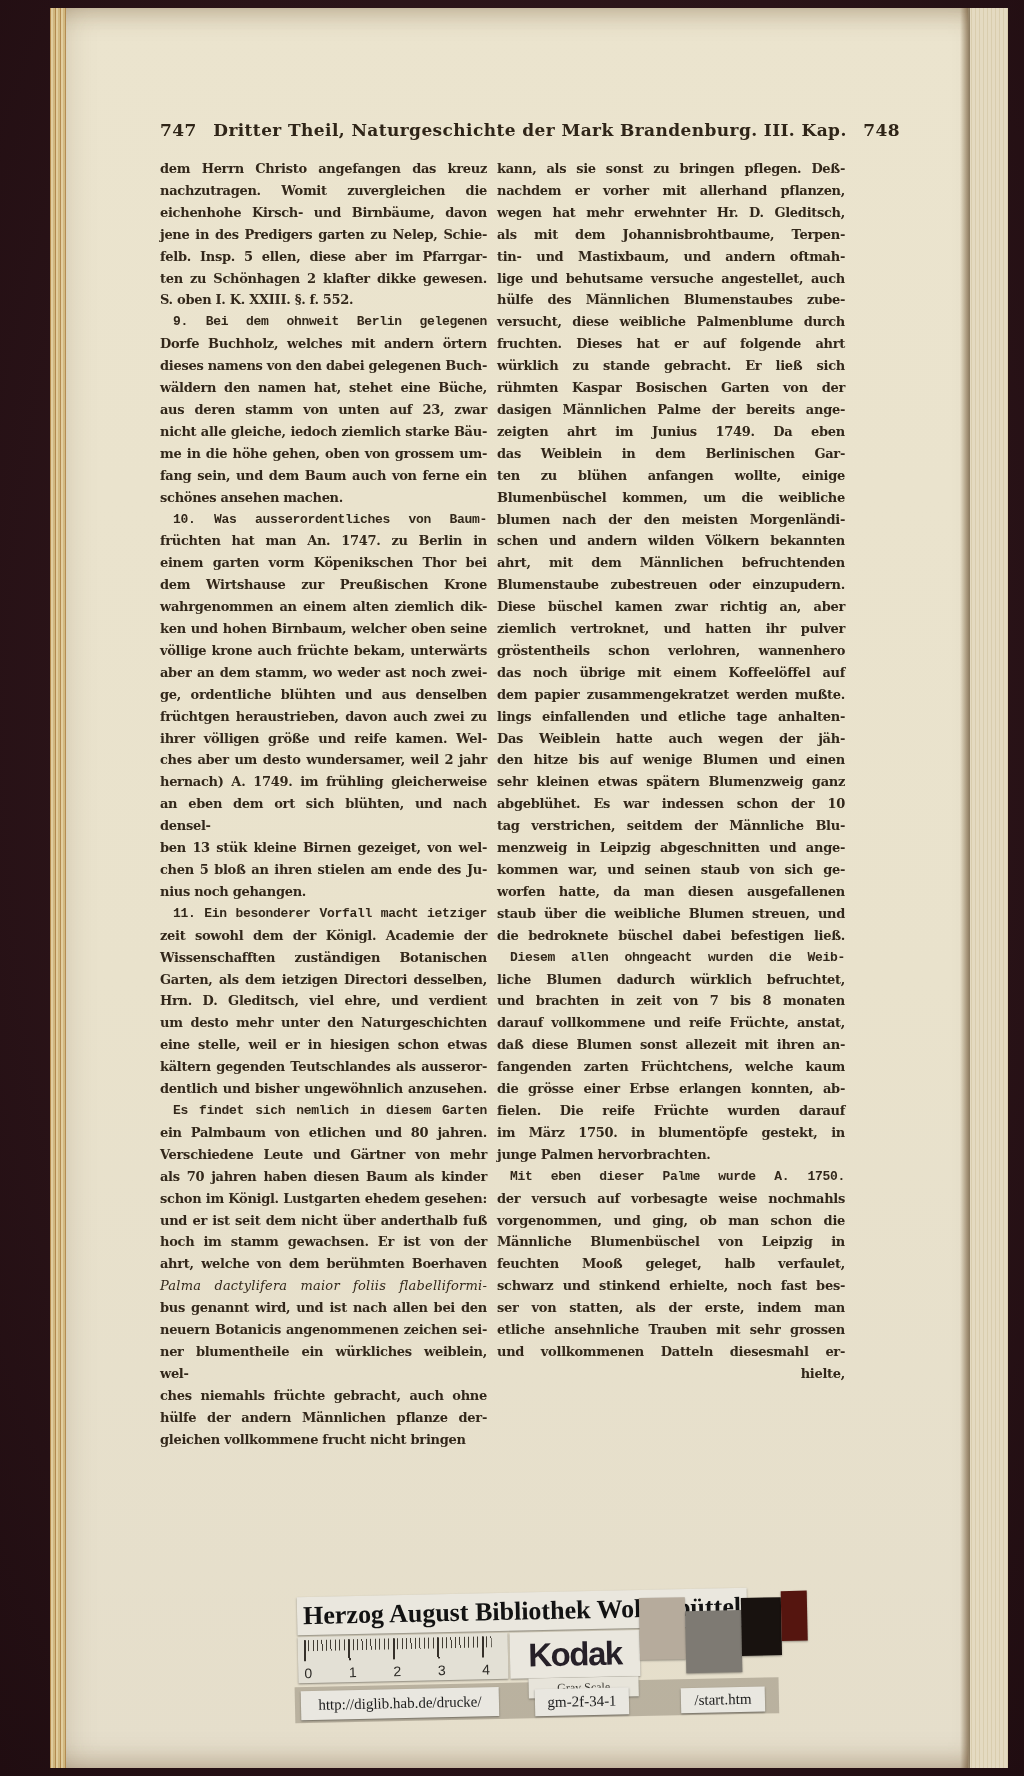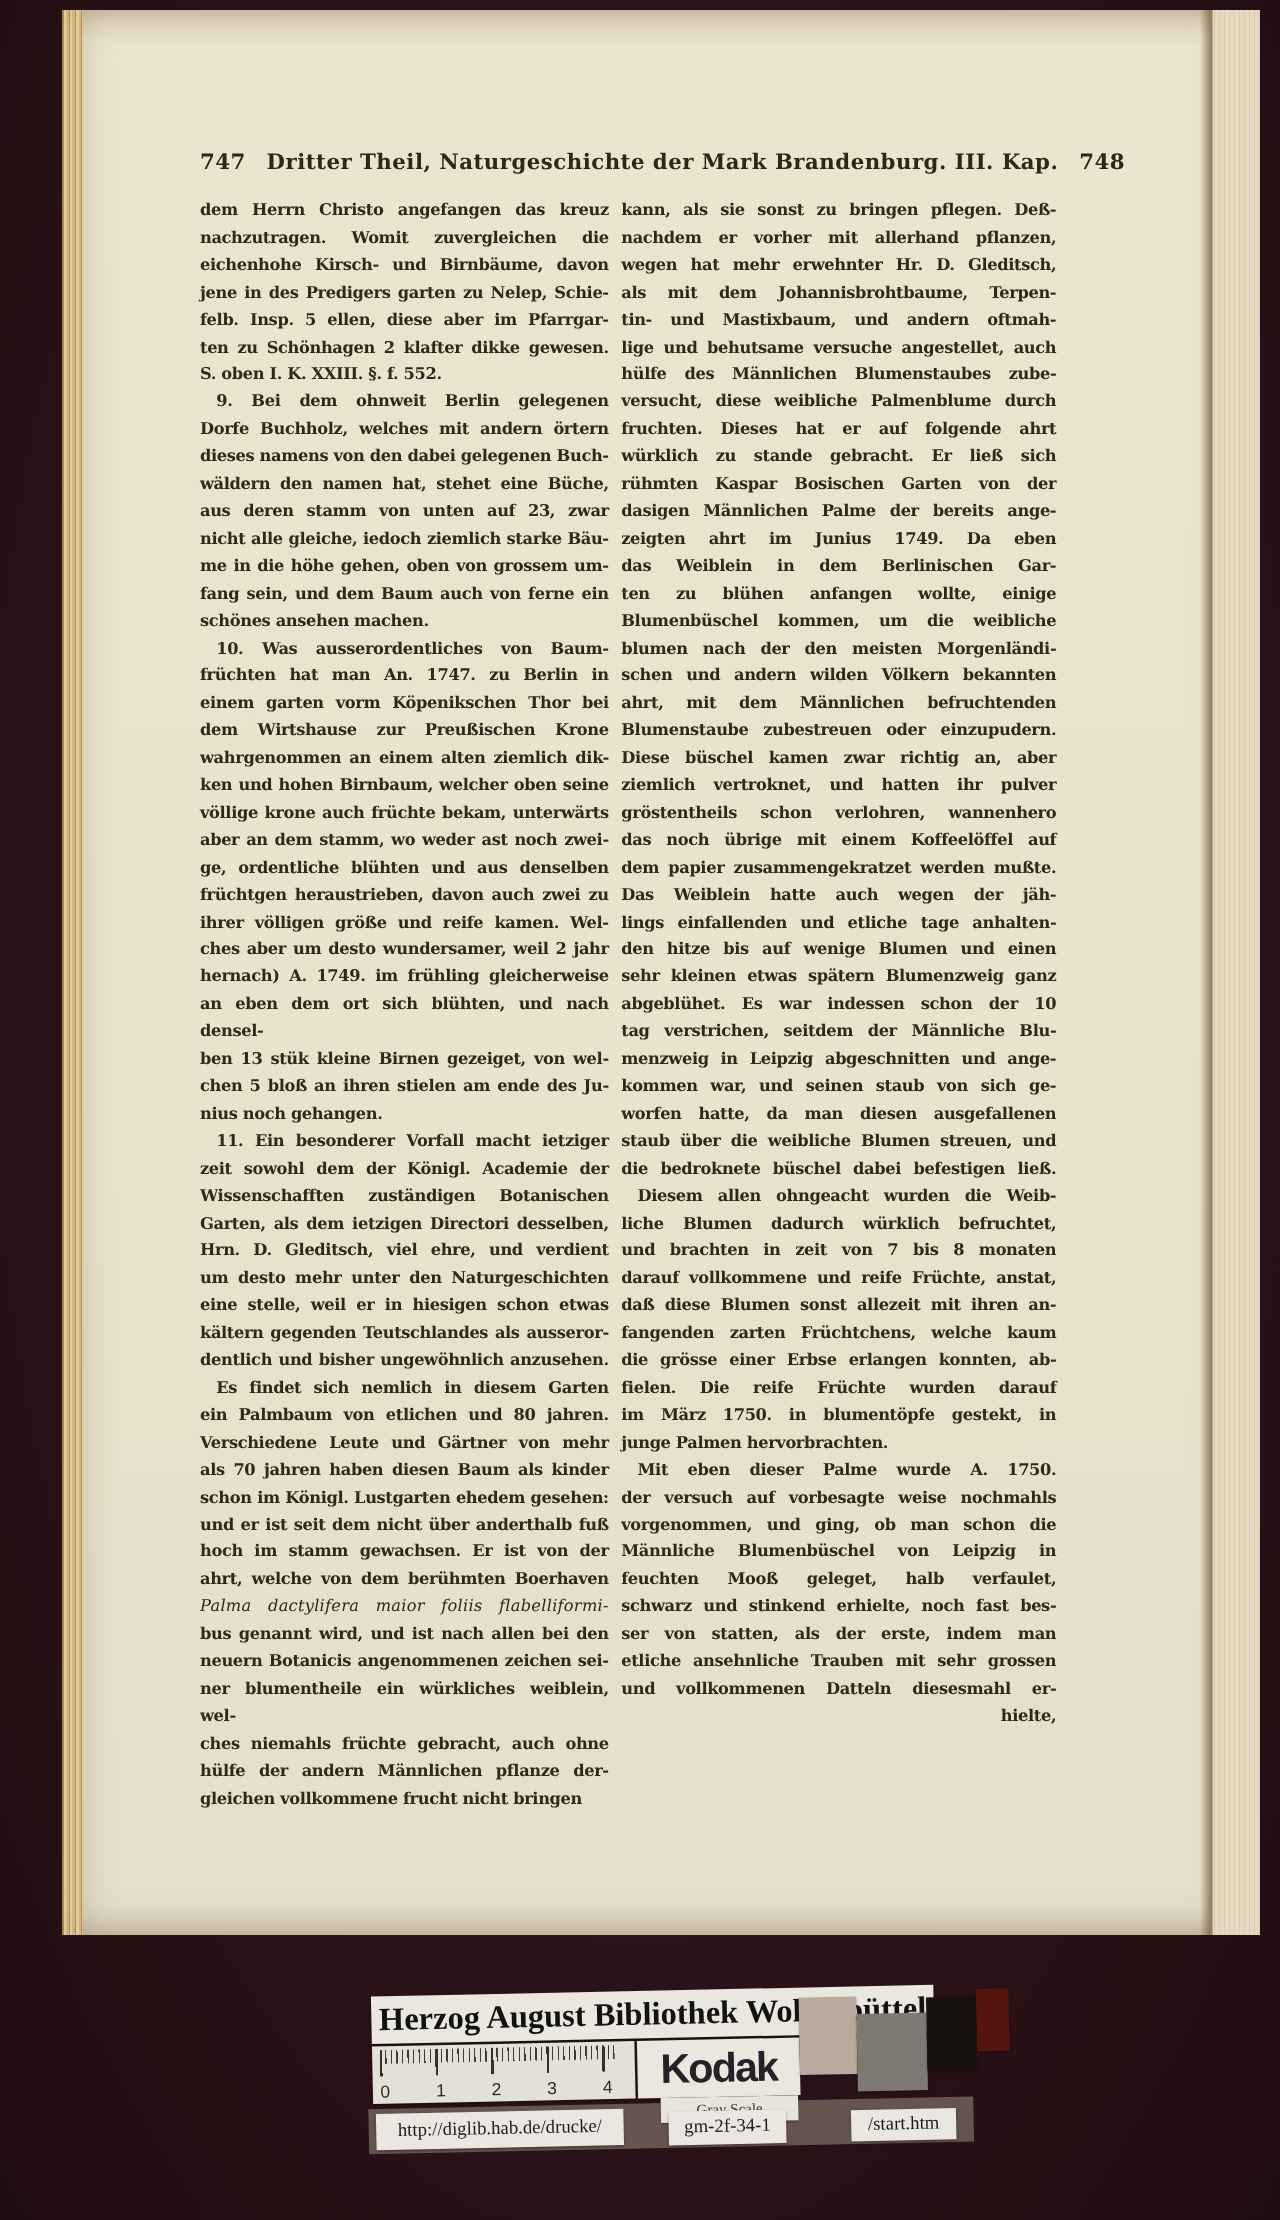--- a/index.html
+++ b/index.html
@@ -3,21 +3,21 @@
 <meta charset="utf-8">
 <style>
   html,body{margin:0;padding:0;}
   body{
     width:1024px;height:1776px;position:relative;overflow:hidden;
     background:radial-gradient(ellipse at 50% 42%, #32191f 0%, #2a1318 62%, #200d11 100%);
     font-family:"DejaVu Serif", serif;
   }
   
   .page{
-    position:absolute;left:50px;top:8px;width:958px;height:1540px;
+    position:absolute;left:50px;top:8px;width:958px;height:1760px;
     background:linear-gradient(180deg,#ebe4ce 0%,#e9e2cc 55%,#e5decb 100%);
     box-shadow:inset 26px 0 38px -22px rgba(98,66,30,.38),
                inset -34px 0 44px -26px rgba(98,66,30,.42),
                inset 0 18px 30px -18px rgba(98,66,30,.35),
                inset 0 -20px 32px -20px rgba(98,66,30,.35);
   }
   .left-edges{
     position:absolute;left:0;top:0;bottom:0;width:16px;
     background:repeating-linear-gradient(90deg,#b08547 0 1px,#e3cf9e 1px 3px,#d2b77c 3px 5px);
     opacity:.9;
@@ -41,21 +41,21 @@
   .columns{
     position:absolute;left:110px;top:150px;width:685px;
     display:flex;gap:10px;
   }
   .col{font-weight:bold;font-size:13px;line-height:21.9px;color:#32271a;letter-spacing:-.3px;}
   .col0{width:327px;}
   .col1{width:348px;}
   .line{text-align:justify;text-align-last:justify;white-space:normal;}
   .line.end{text-align-last:left;}
   .line.catch{text-align-last:right;}
-  .line.ind{text-indent:13px;}
+  .line.ind{text-indent:13px;font-family:Liberation Mono, monospace;}
   .line.lat{font-style:italic;font-weight:normal;letter-spacing:.2px;}
   
   .footer{
     position:absolute;left:288px;top:1590px;width:522px;height:132px;
     transform:rotate(-1.2deg);transform-origin:50% 50%;
   }
   .card-band{position:absolute;left:6px;top:92px;width:484px;height:36px;background:rgba(150,140,124,.55);}
   .card-title{
     position:absolute;left:10px;top:2px;width:450px;height:38px;background:#eae7de;
     display:flex;align-items:center;justify-content:center;
@@ -196,22 +196,22 @@
         <div class="line">Blumenbüschel kommen, um die weibliche</div>
         <div class="line">blumen nach der den meisten Morgenländi-</div>
         <div class="line">schen und andern wilden Völkern bekannten</div>
         <div class="line">ahrt, mit dem Männlichen befruchtenden</div>
         <div class="line">Blumenstaube zubestreuen oder einzupudern.</div>
         <div class="line">Diese büschel kamen zwar richtig an, aber</div>
         <div class="line">ziemlich vertroknet, und hatten ihr pulver</div>
         <div class="line">gröstentheils schon verlohren, wannenhero</div>
         <div class="line">das noch übrige mit einem Koffeelöffel auf</div>
         <div class="line">dem papier zusammengekratzet werden mußte.</div>
+        <div class="line">lings einfallenden und etliche tage anhalten-</div>
         <div class="line">Das Weiblein hatte auch wegen der jäh-</div>
-        <div class="line">lings einfallenden und etliche tage anhalten-</div>
         <div class="line">den hitze bis auf wenige Blumen und einen</div>
         <div class="line">sehr kleinen etwas spätern Blumenzweig ganz</div>
         <div class="line">abgeblühet.  Es war indessen schon der 10</div>
         <div class="line">tag verstrichen, seitdem der Männliche Blu-</div>
         <div class="line">menzweig in Leipzig abgeschnitten und ange-</div>
         <div class="line">kommen war, und seinen staub von sich ge-</div>
         <div class="line">worfen hatte, da man diesen ausgefallenen</div>
         <div class="line">staub über die weibliche Blumen streuen, und</div>
         <div class="line">die bedroknete büschel dabei befestigen ließ.</div>
         <div class="line ind">Diesem allen ohngeacht wurden die Weib-</div>

